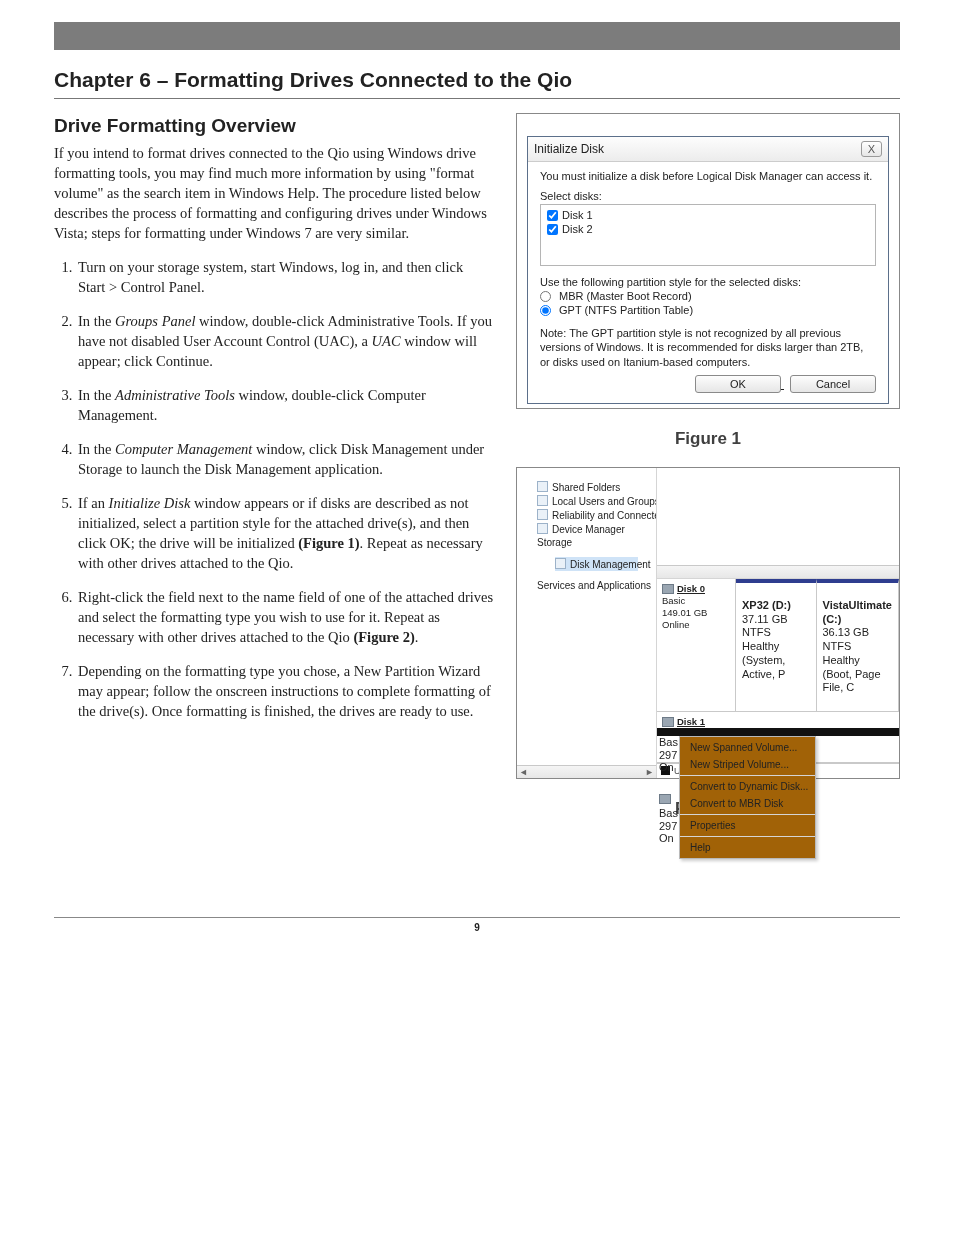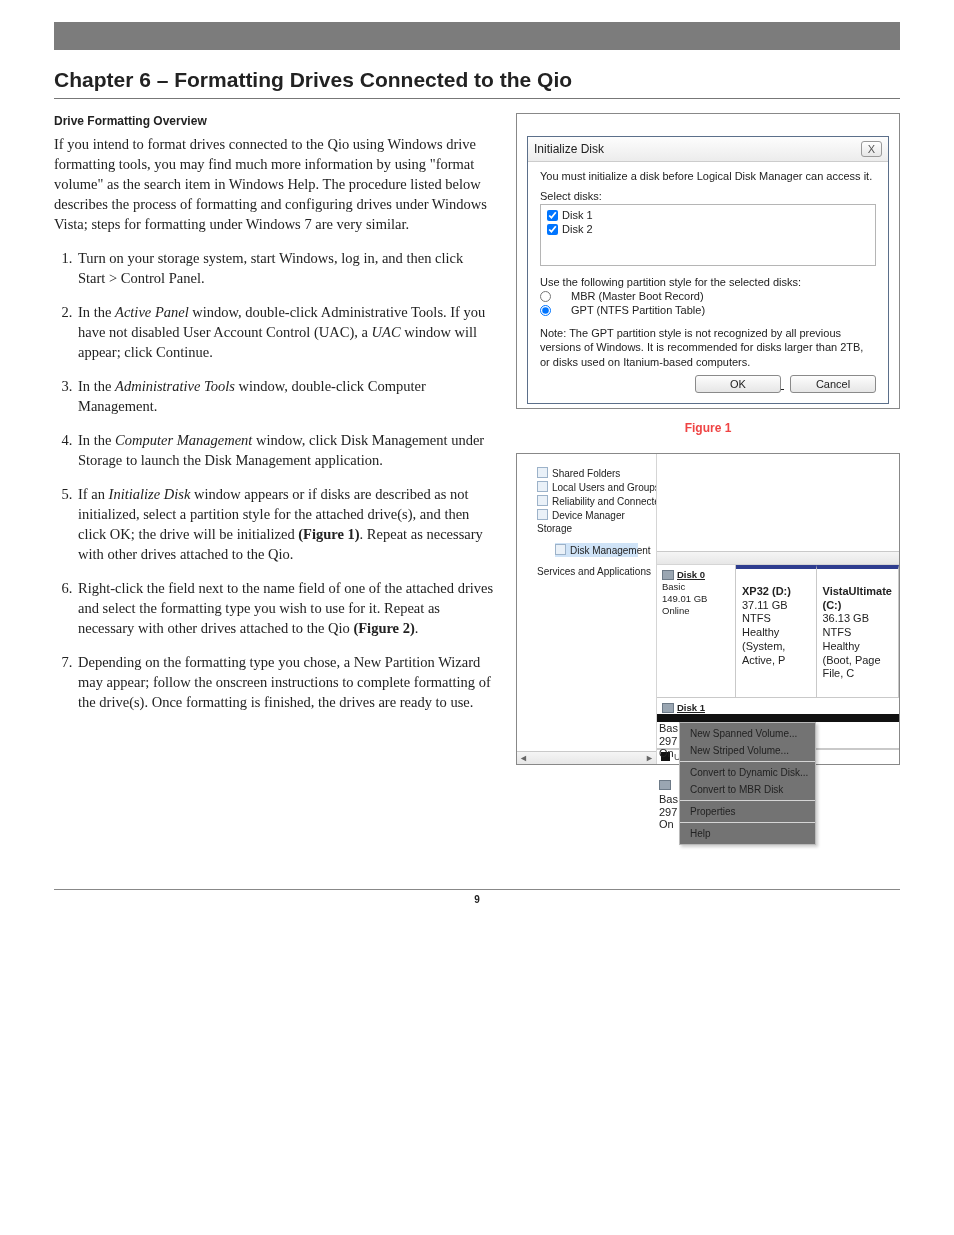--- a/index.html
+++ b/index.html
@@ -38,21 +38,21 @@
     width: 440px;
     font-size: 14.5px;
     line-height: 1.38;
   }
   .right {
     flex: 1;
   }
   h2.section {
     font-family: "Trebuchet MS", "Lucida Sans", Arial, sans-serif;
     font-weight: 700;
-    font-size: 12px;
+    font-size: 19px;
     margin: 0 0 4px 0;
   }
   .intro { margin: 0 0 14px 0; }
   ol.steps {
     margin: 0;
     padding-left: 22px;
   }
   ol.steps > li {
     margin-bottom: 14px;
     padding-left: 2px;
@@ -64,23 +64,23 @@
   .figframe {
     border: 1px solid #888;
     padding: 22px 10px 4px 10px;
     background: #fff;
     margin-bottom: 4px;
   }
   .figcap {
     text-align: center;
     font-family: "Trebuchet MS", Arial, sans-serif;
     font-weight: 700;
-    font-size: 12px;
-    color: #ef4444;
-    margin: 12px 0 18px 0;
+    font-size: 17px;
+    color: #404040;
+    margin: 20px 0 18px 0;
   }
 
   
   .dialog {
     border: 1px solid #5b6f8a;
     font-family: "Segoe UI", Tahoma, Arial, sans-serif;
     font-size: 11px;
     color: #222;
     background: #fff;
   }
@@ -106,21 +106,21 @@
   .dialog .msg { margin-bottom: 8px; }
   .dialog .listlabel { margin-bottom: 2px; }
   .disklist {
     border: 1px solid #b5b5b5;
     padding: 4px 6px 28px 6px;
     background: #fff;
     margin-bottom: 10px;
   }
   .chk { display: flex; align-items: center; gap: 4px; margin-bottom: 2px; }
   .chk input { margin: 0; width: 11px; height: 11px; }
-  .radiorow { display: flex; align-items: center; gap: 20px; margin: 2px 0; }
+  .radiorow { display: flex; align-items: center; gap: 8px; margin: 2px 0; }
   .radiorow input { margin: 0; width: 11px; height: 11px; }
   .note { margin-top: 10px; line-height: 1.3; }
   .btnrow { text-align: right; margin-top: 6px; text-decoration: underline; }
   .winbtn {
     display: inline-block;
     min-width: 64px;
     text-align: center;
     border: 1px solid #8a8a8a;
     border-radius: 3px;
     padding: 2px 10px;
@@ -238,21 +238,21 @@
     padding: 6px 2px 2px 2px;
     font-size: 11px;
     line-height: 1.15;
     background: #fff;
   }
   .ctxmenu {
     position: absolute;
     left: 22px;
     top: 6px;
     width: 135px;
-    background: #737373;
+    background: #a16207;
     border: 1px solid #b9b9b9;
     box-shadow: 2px 2px 3px rgba(0,0,0,0.2);
     font-size: 10px;
     padding: 2px 0;
   }
   .ctxmenu .mi {
     padding: 3px 10px;
     white-space: nowrap;
   }
   .ctxmenu .sep {
@@ -294,21 +294,21 @@
   <div class="cols">
 
     <div class="left">
       <h2 class="section">Drive Formatting Overview</h2>
       <p class="intro">If you intend to format drives connected to the Qio using Windows drive formatting tools, you may find much more information by using "format volume" as the search item in Windows Help. The procedure listed below describes the process of formatting and configuring drives under Windows Vista; steps for formatting under Windows 7 are very similar.</p>
 
       <ol class="steps">
         <li><span>Turn on your storage system, start Windows, log in, and then click Start &gt; Control Panel.</span></li>
 
         <li>
-          <span>In the </span><em>Active Panel</em><span> window, double-click Administrative Tools. If you have not disabled User Account Control (UAC), a </span><em>UAC</em><span> window will appear; click Continue.</span>
+          <span>In the </span><em>Groups Panel</em><span> window, double-click Administrative Tools. If you have not disabled User Account Control (UAC), a </span><em>UAC</em><span> window will appear; click Continue.</span>
         </li>
 
         <li>
           <span>In the </span><em>Administrative Tools</em><span> window, double-click Computer Management.</span>
         </li>
 
         <li>
           <span>In the </span><em>Computer Management</em><span> window, click Disk Management under Storage to launch the Disk Management application.</span>
         </li>
 

